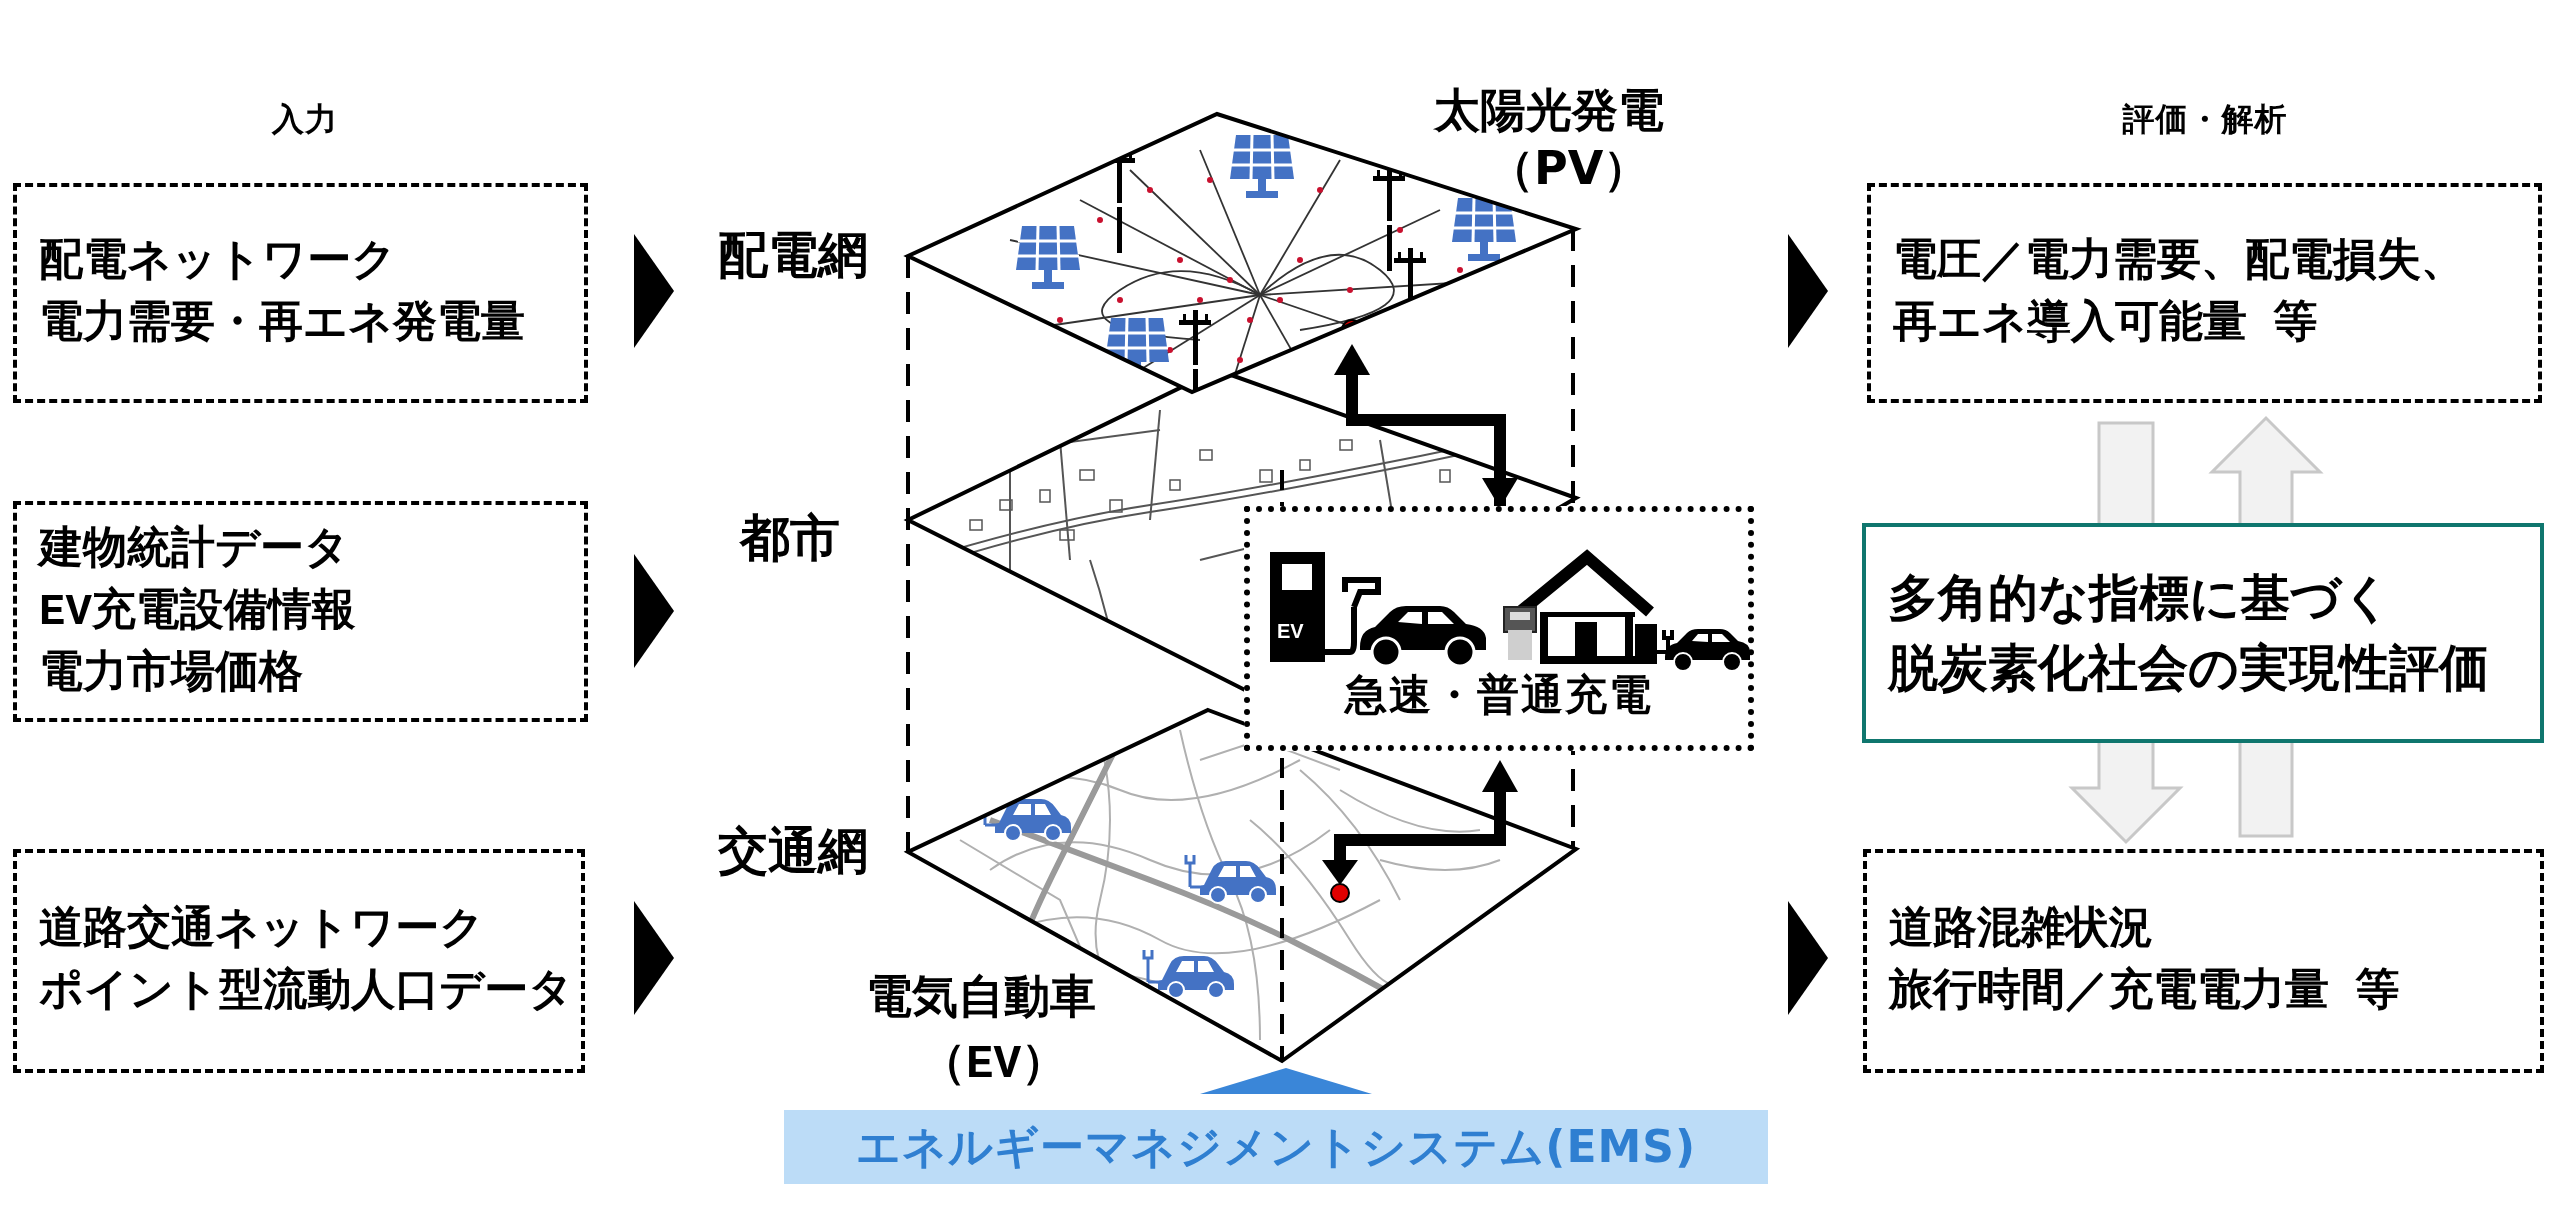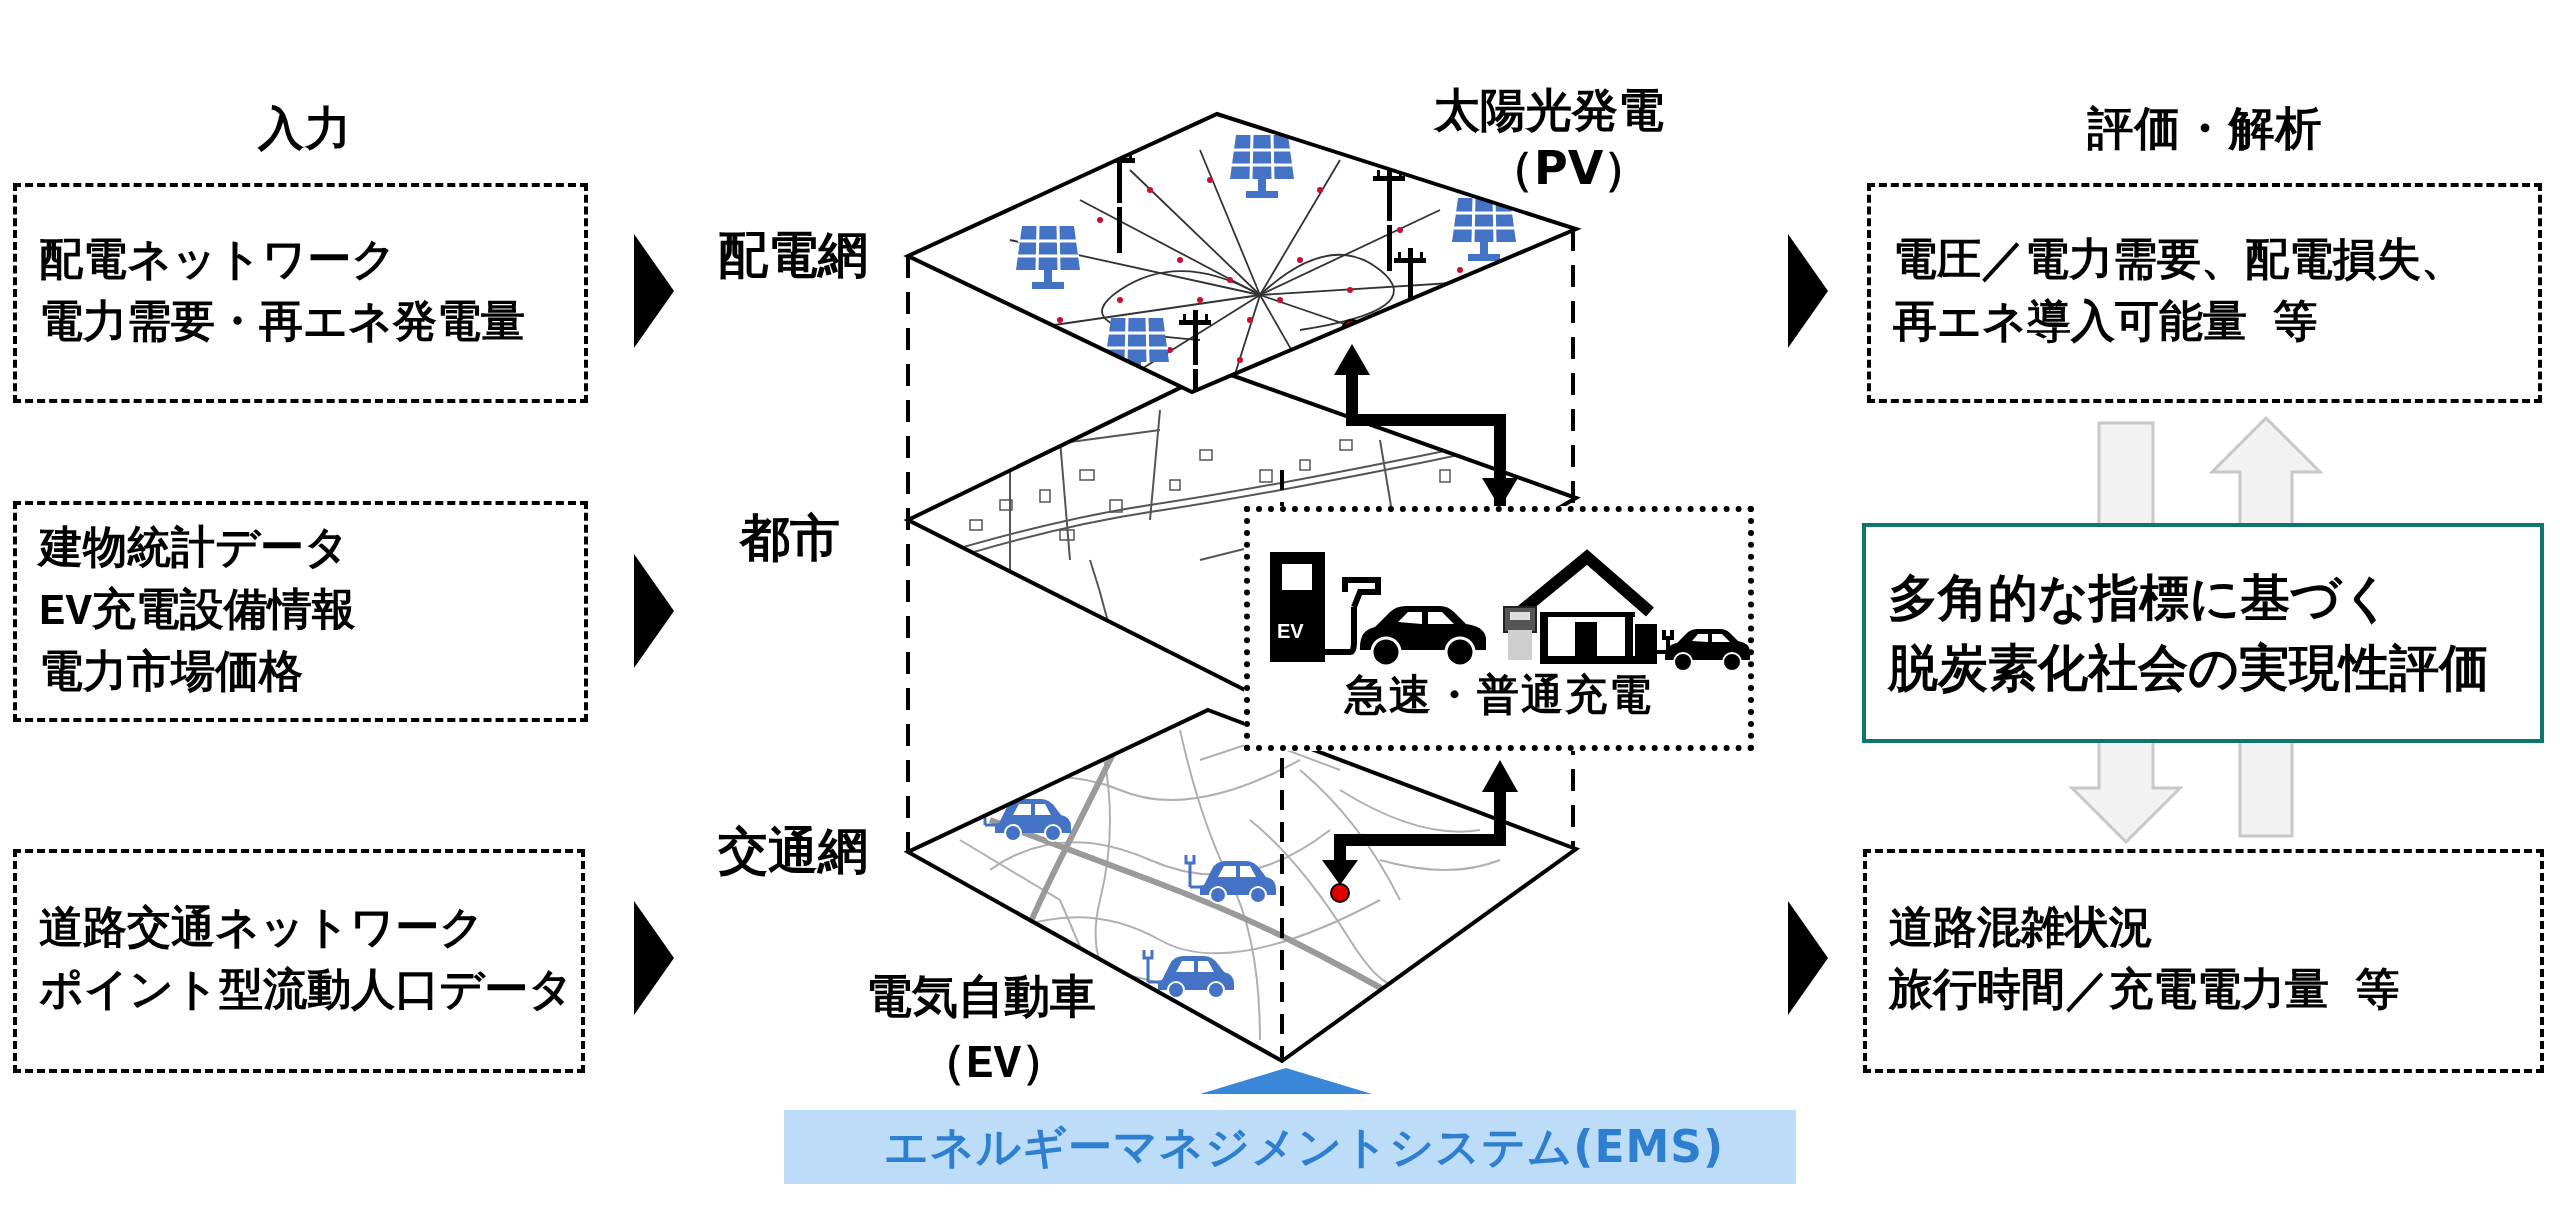--- a/index.html
+++ b/index.html
@@ -1,18 +1,18 @@
 <!DOCTYPE html>
 <html><head>
 <meta charset="utf-8">
 <style>
   html, body { margin:0; padding:0; background:#ffffff; }
   body { width:2560px; height:1210px; position:relative; overflow:hidden;
          font-family:"DejaVu Sans", "Liberation Sans", sans-serif; color:#000; }
-  .section-title { position:absolute; font-size:46px; font-weight:bold; text-align:center; letter-spacing:1px; }
+  .section-title { position:absolute; font-size:32px; font-weight:bold; text-align:center; letter-spacing:1px; }
   .dbox { position:absolute; border:4px dashed #000; box-sizing:border-box; display:flex; flex-direction:column; justify-content:center; padding-left:22px; }
   .dbox .line { font-size:44px; font-weight:bold; line-height:62px; white-space:nowrap;font-family:Liberation Mono, monospace; }
   .layer-label { position:absolute; font-size:50px; font-weight:bold; white-space:nowrap; }
   .flow-arrow { position:absolute; width:0; height:0; border-top:57px solid transparent; border-bottom:57px solid transparent; border-left:40px solid #000; }
   .blue-box { position:absolute; border:4px solid #0f766e; box-sizing:border-box; display:flex; flex-direction:column; justify-content:center; padding-left:22px; background:#fff; }
   .blue-box .line { font-size:50px; font-weight:bold; line-height:70px; white-space:nowrap; }
   .charge-box { position:absolute; border:6px dotted #000; box-sizing:border-box; background:#fff; }
   .charge-label { position:absolute; left:0; right:0; bottom:22px; text-align:center; font-size:42px; font-weight:bold; letter-spacing:2px; }
   .ems-bar { position:absolute; background:#bcdcf7; display:flex; align-items:center; justify-content:center; }
   .ems-bar span { color:#2f7fd1; font-size:44px; font-weight:bold; letter-spacing:1px; }
@@ -250,21 +250,21 @@
     <g>
       <path d="M415,145 Q415,133 427,131 L437,121 Q441,117 448,117 L470,117 Q476,117 480,121 L488,129 Q500,131 500,140 L500,148 L415,148 Z" fill="#000"></path>
       <path d="M442,129 L448,122 L458,122 L458,130 Z M462,122 L472,122 L480,130 L462,130 Z" fill="#fff"></path>
       <circle cx="433" cy="150" r="9" fill="#000" stroke="#fff" stroke-width="2"></circle>
       <circle cx="482" cy="150" r="9" fill="#000" stroke="#fff" stroke-width="2"></circle>
     </g>
   </svg>
   <div class="charge-label">急速・普通充電</div>
 </div>
 
-<div class="ems-bar" style="left:784px; top:1110px; width:984px; height:74px;padding-left:28px;">
+<div class="ems-bar" style="left:784px; top:1110px; width:984px; height:74px;">
   <span>エネルギーマネジメントシステム(EMS)</span>
 </div>
 
 <div class="section-title" style="left:2060px; top:98px; width:290px;">評価・解析</div>
 
 <div class="flow-arrow" style="left:1788px; top:234px;"></div>
 <div class="flow-arrow" style="left:1788px; top:901px;"></div>
 
 <div class="dbox" style="left:1867px; top:183px; width:675px; height:220px;">
   <div class="line">電圧／電力需要、配電損失、</div>

